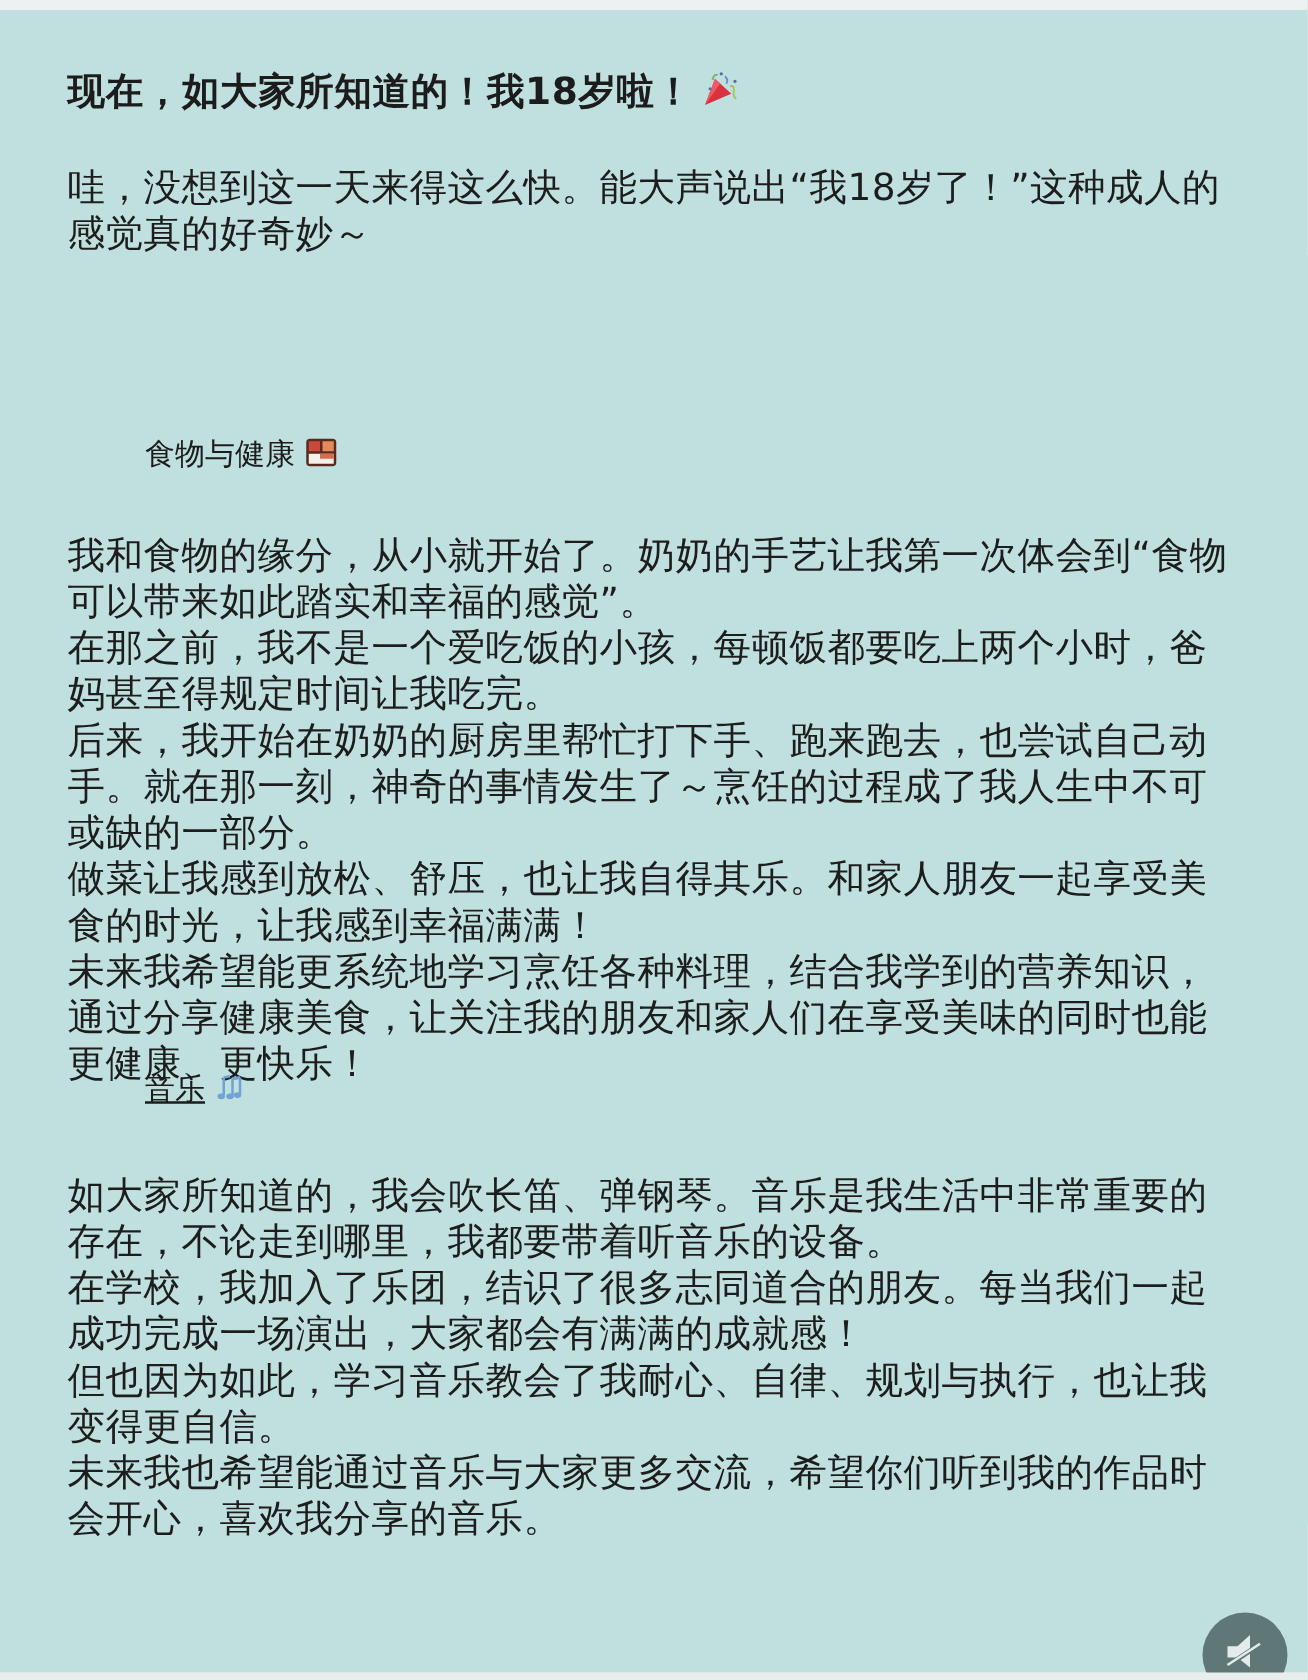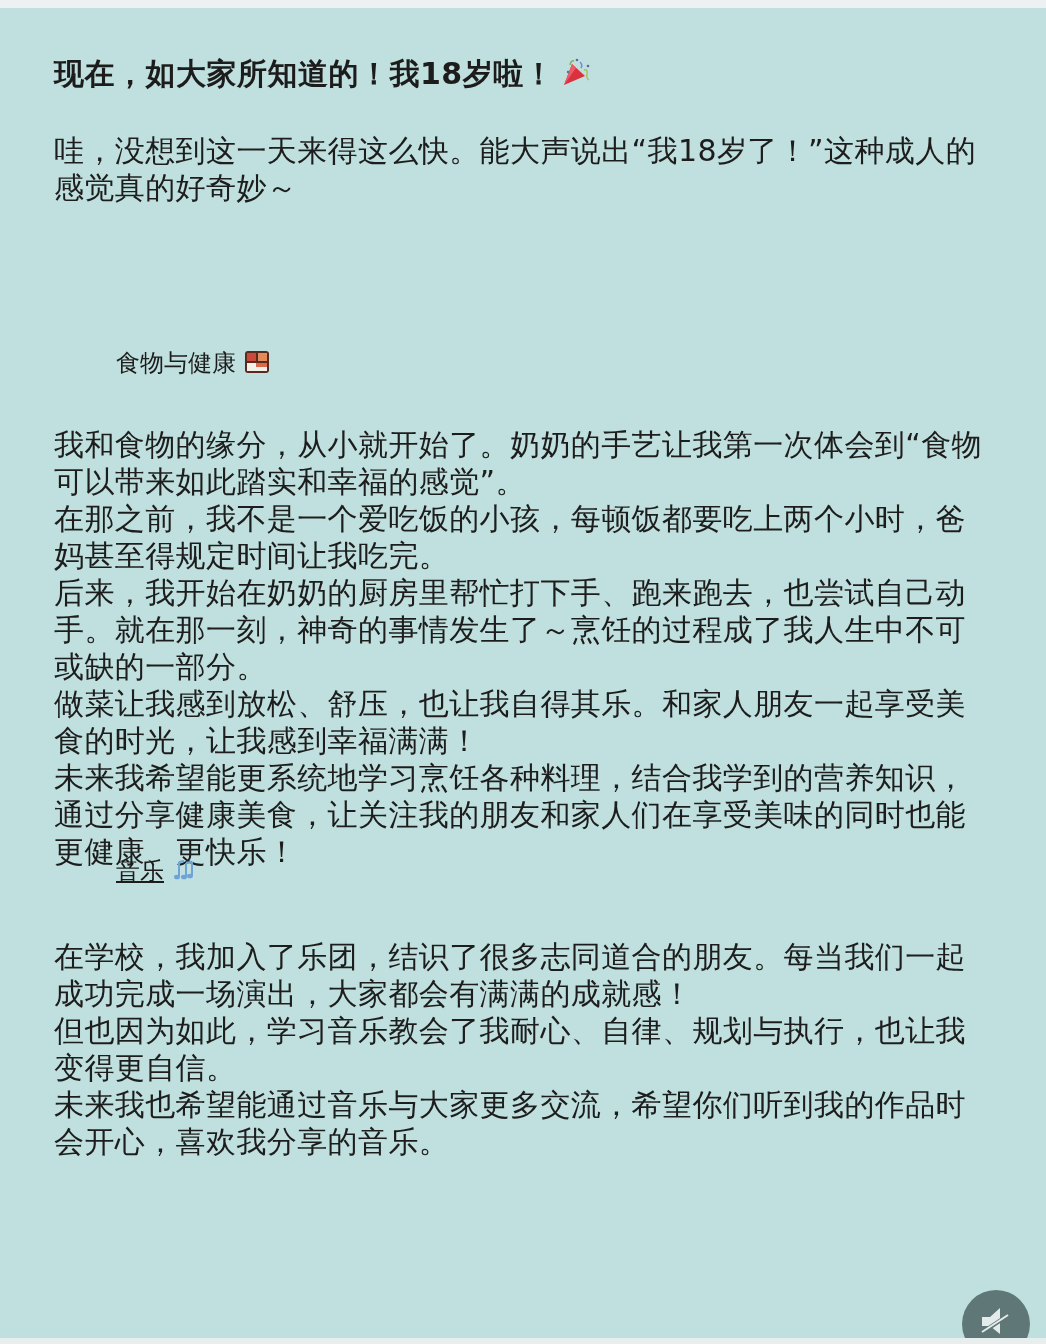--- a/index.html
+++ b/index.html
@@ -143,20 +143,21 @@
       <ellipse cx="5" cy="20" rx="3" ry="2.3" fill="#6fa3d6"></ellipse>
       <path d="M14 6 L14 19" stroke="#6fa3d6" stroke-width="2" fill="none"></path>
       <path d="M20 5 L20 18" stroke="#6fa3d6" stroke-width="2" fill="none"></path>
       <path d="M14 6 L20 5" stroke="#6fa3d6" stroke-width="2.5" fill="none"></path>
       <ellipse cx="12" cy="20" rx="3" ry="2.3" fill="#6fa3d6"></ellipse>
       <ellipse cx="18" cy="19" rx="3" ry="2.3" fill="#6fa3d6"></ellipse>
     </svg></span>
 </div>
 
 <div class="para" style="top:938px;">
+  <p>如大家所知道的，我会吹长笛、弹钢琴。音乐是我生活中非常重要的存在，不论走到哪里，我都要带着听音乐的设备。</p>
   <p>在学校，我加入了乐团，结识了很多志同道合的朋友。每当我们一起成功完成一场演出，大家都会有满满的成就感！</p>
   <p>但也因为如此，学习音乐教会了我耐心、自律、规划与执行，也让我变得更自信。</p>
   <p>未来我也希望能通过音乐与大家更多交流，希望你们听到我的作品时会开心，喜欢我分享的音乐。</p>
 </div>
 
 <div class="mute-button">
   <svg width="36" height="36" viewBox="0 0 36 36">
     <path d="M4 13 L12 13 L22 4 L22 30 L12 22 L4 22 Z" fill="#e4eceb"></path>
     <path d="M2 30 L32 10" stroke="#5f7877" stroke-width="4"></path>
     <path d="M4 28 L30 11" stroke="#e4eceb" stroke-width="2"></path>

